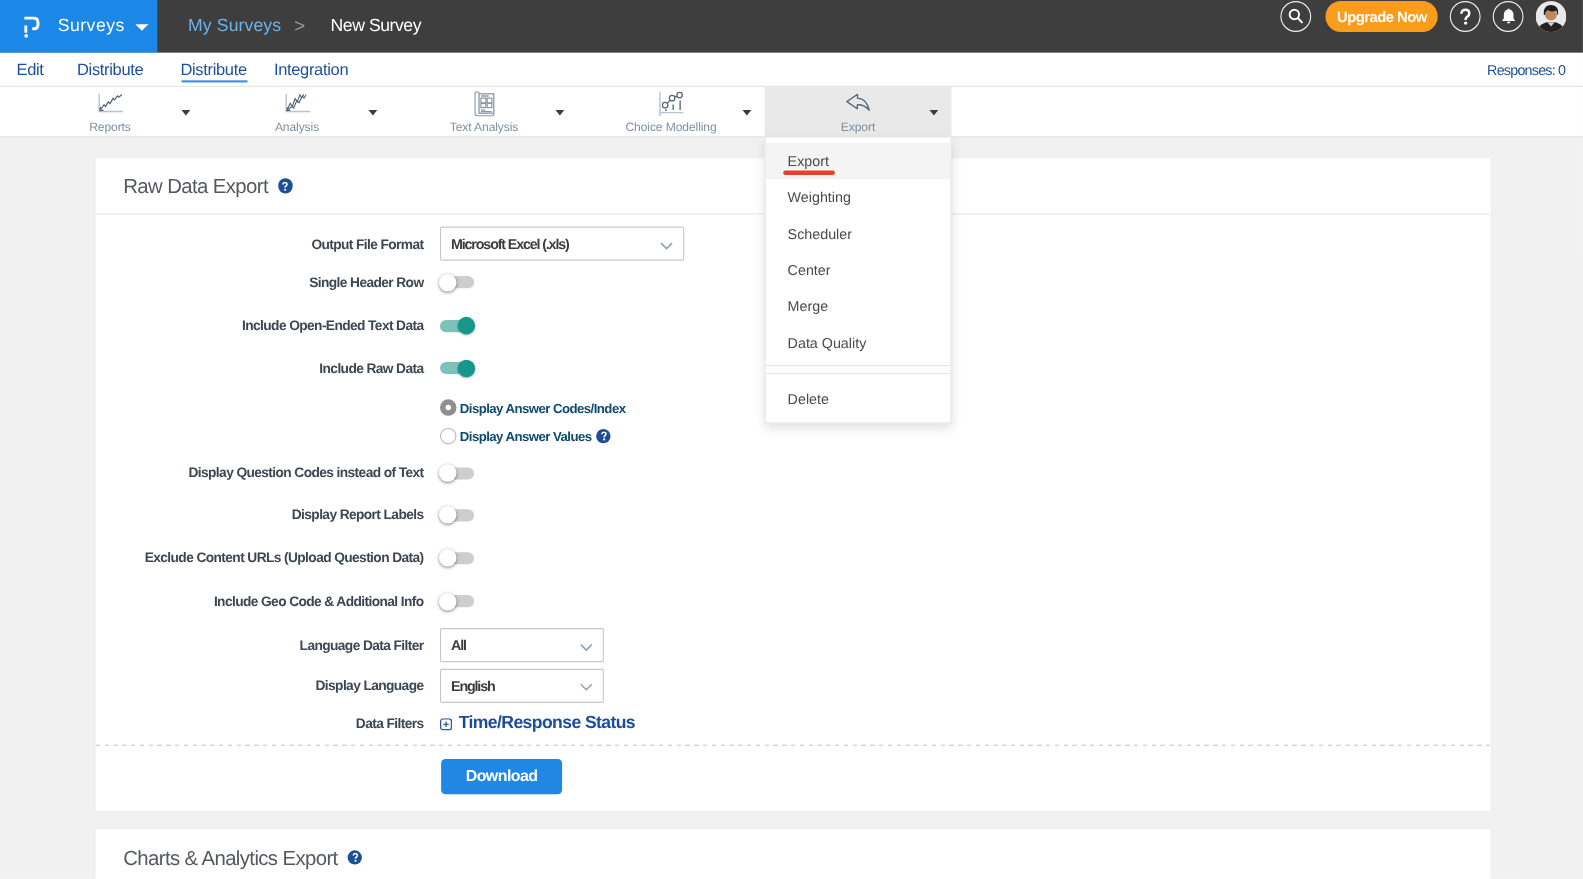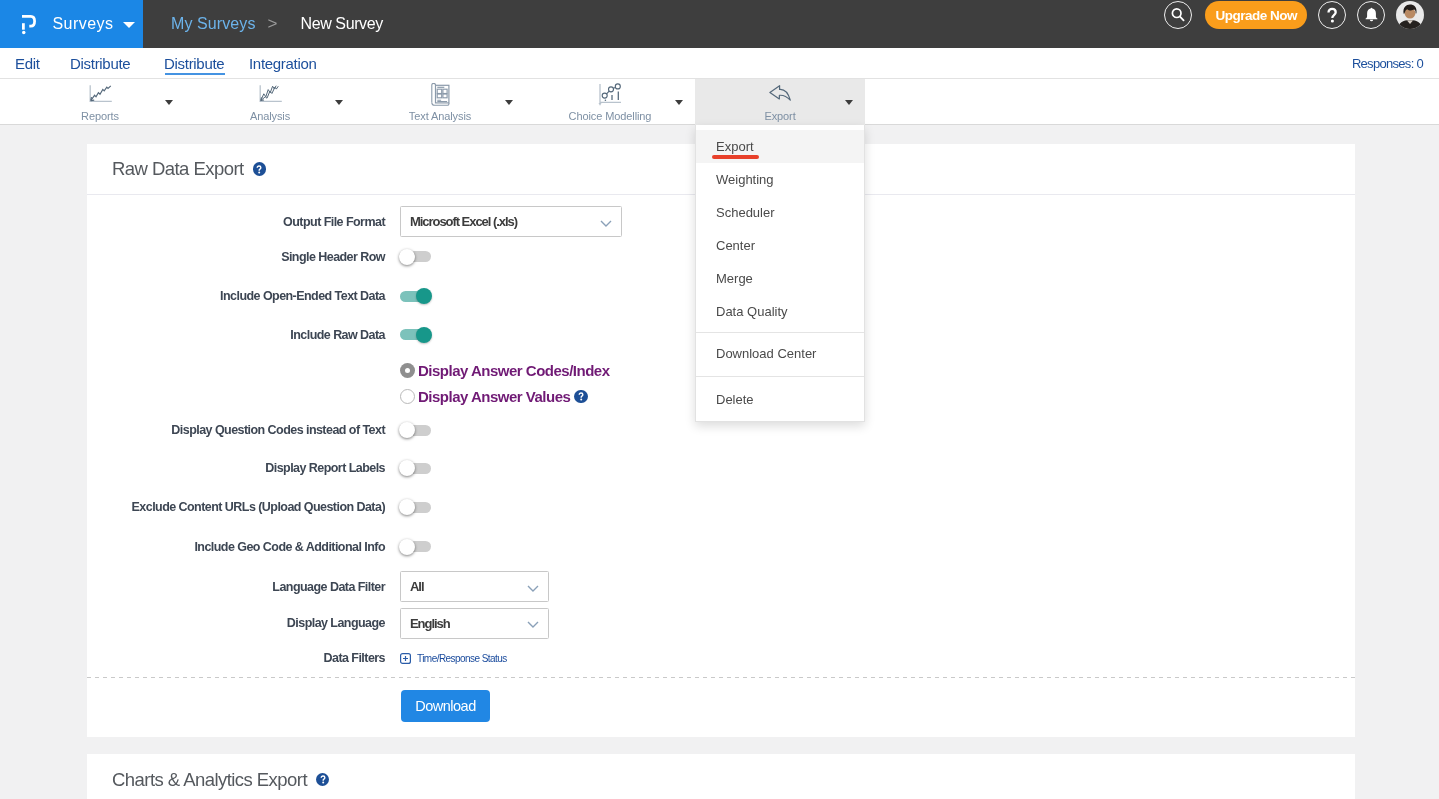--- a/index.html
+++ b/index.html
@@ -65,26 +65,26 @@
 .tg { width:31px; height:11px; border-radius:5.5px; position:relative; cursor:pointer; }
 .tg .knob { position:absolute; top:-2.5px; width:16px; height:16px; border-radius:50%; }
 .tg.off { background:#cecece; }
 .tg.off .knob { left:-1px; background:#fff; box-shadow:0 1px 3px rgba(0,0,0,.5); }
 .tg.on { background:#7cc2bb; }
 .tg.on .knob { right:-1px; background:#17978a; box-shadow:0 1px 2px rgba(0,0,0,.25); }
 .radio { width:15px; height:15px; border-radius:50%; flex:none; cursor:pointer; position:relative; }
 .radio.sel-on { background:#8f8f8f; }
 .radio.sel-on::after { content:""; position:absolute; left:5px; top:5px; width:5px; height:5px; border-radius:50%; background:#fff; }
 .radio.sel-off { background:#fff; border:1.5px solid #b9b9b9; }
-.radio-label { margin-left:3px; font-size:15px; font-weight:bold; color:#701a75; letter-spacing:-.5px; }
+.radio-label { margin-left:3px; font-size:12px; font-weight:bold; color:#0c4a6e; letter-spacing:-.5px; }
 .rl-help { margin-left:7px; }
 .filters-link { display:flex; align-items:center; cursor:pointer; }
-.filters-link .txt { margin-left:6px; font-size:10px; font-weight:normal; color:#1a4b9d; letter-spacing:-.55px; }
+.filters-link .txt { margin-left:6px; font-size:16px; font-weight:bold; color:#1a4b9d; letter-spacing:-.55px; }
 .dashed { position:absolute; left:0; right:0; top:533px; height:1px; background:repeating-linear-gradient(90deg,#c9c9c9 0 4px,transparent 4px 8px); }
-.dl-btn { position:absolute; left:314px; top:546px; width:89px; height:32px; border:none; border-radius:4px; background:#2187e4; color:#fff; font-size:14.5px; font-weight:normal; letter-spacing:-.5px; font-family:inherit; cursor:pointer; }
+.dl-btn { position:absolute; left:314px; top:546px; width:110px; height:32px; border:none; border-radius:4px; background:#2187e4; color:#fff; font-size:14.5px; font-weight:bold; letter-spacing:-.5px; font-family:inherit; cursor:pointer; }
 </style>
 </head>
 <body>
 
 <header class="topbar">
   <div class="logo-box">
     <svg class="logo-glyph" width="16" height="20" viewBox="0 0 16 20">
       <path d="M0,1.4 H8.8 C11.9,1.4 12.6,3.6 12.6,6.3 C12.6,9.0 11.9,11.2 8.8,11.2 H7.3" fill="none" stroke="#fff" stroke-width="2.75"></path>
       <path d="M1.4,8.2 V14.7" fill="none" stroke="#fff" stroke-width="2.75"></path>
       <rect x="0" y="15.8" width="3.5" height="3.5" rx="1.75" fill="#fff"></rect>
@@ -218,23 +218,20 @@
   <div class="menu-item">
       <span class="mi-label">Center</span>
     </div>
   <div class="menu-item">
       <span class="mi-label">Merge</span>
     </div>
   <div class="menu-item">
       <span class="mi-label">Data Quality</span>
     </div>
   <div class="menu-sep"></div>
-  <div class="menu-item">
-      <span class="mi-label">Download Center</span>
-    </div>
   <div class="menu-sep s2"></div>
   <div class="menu-item">
       <span class="mi-label">Delete</span>
     </div>
 </div>
 
 <section class="card card1">
   <div class="card-h">
     <span class="card-title">Raw Data Export</span>
     <span class="help-chip">

